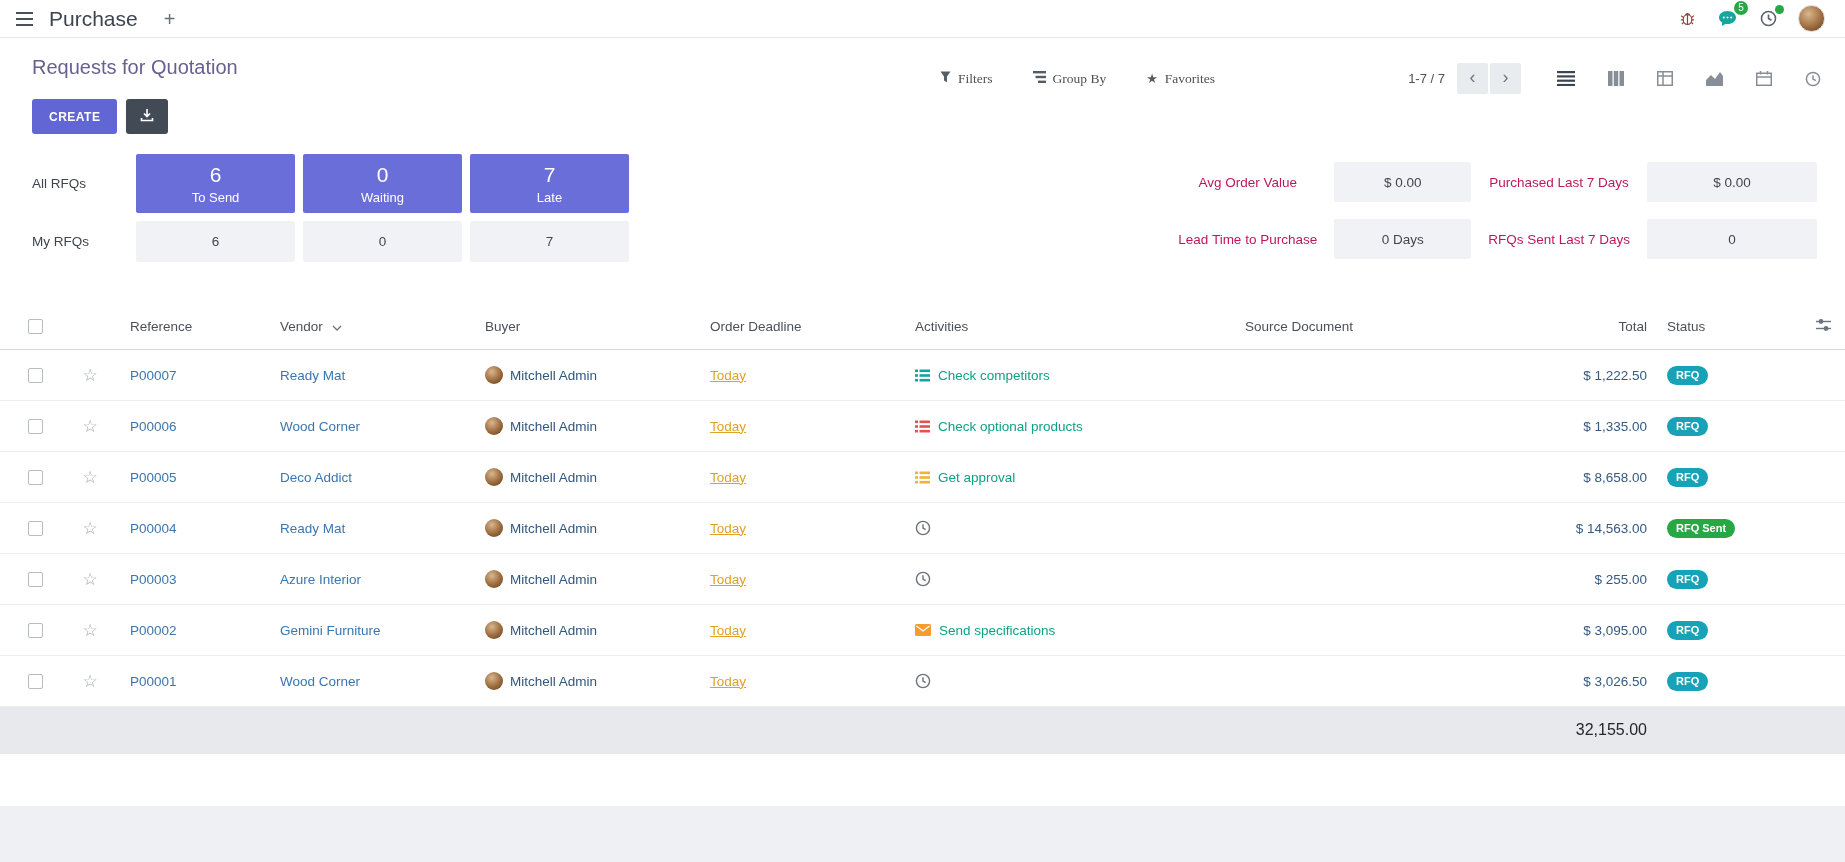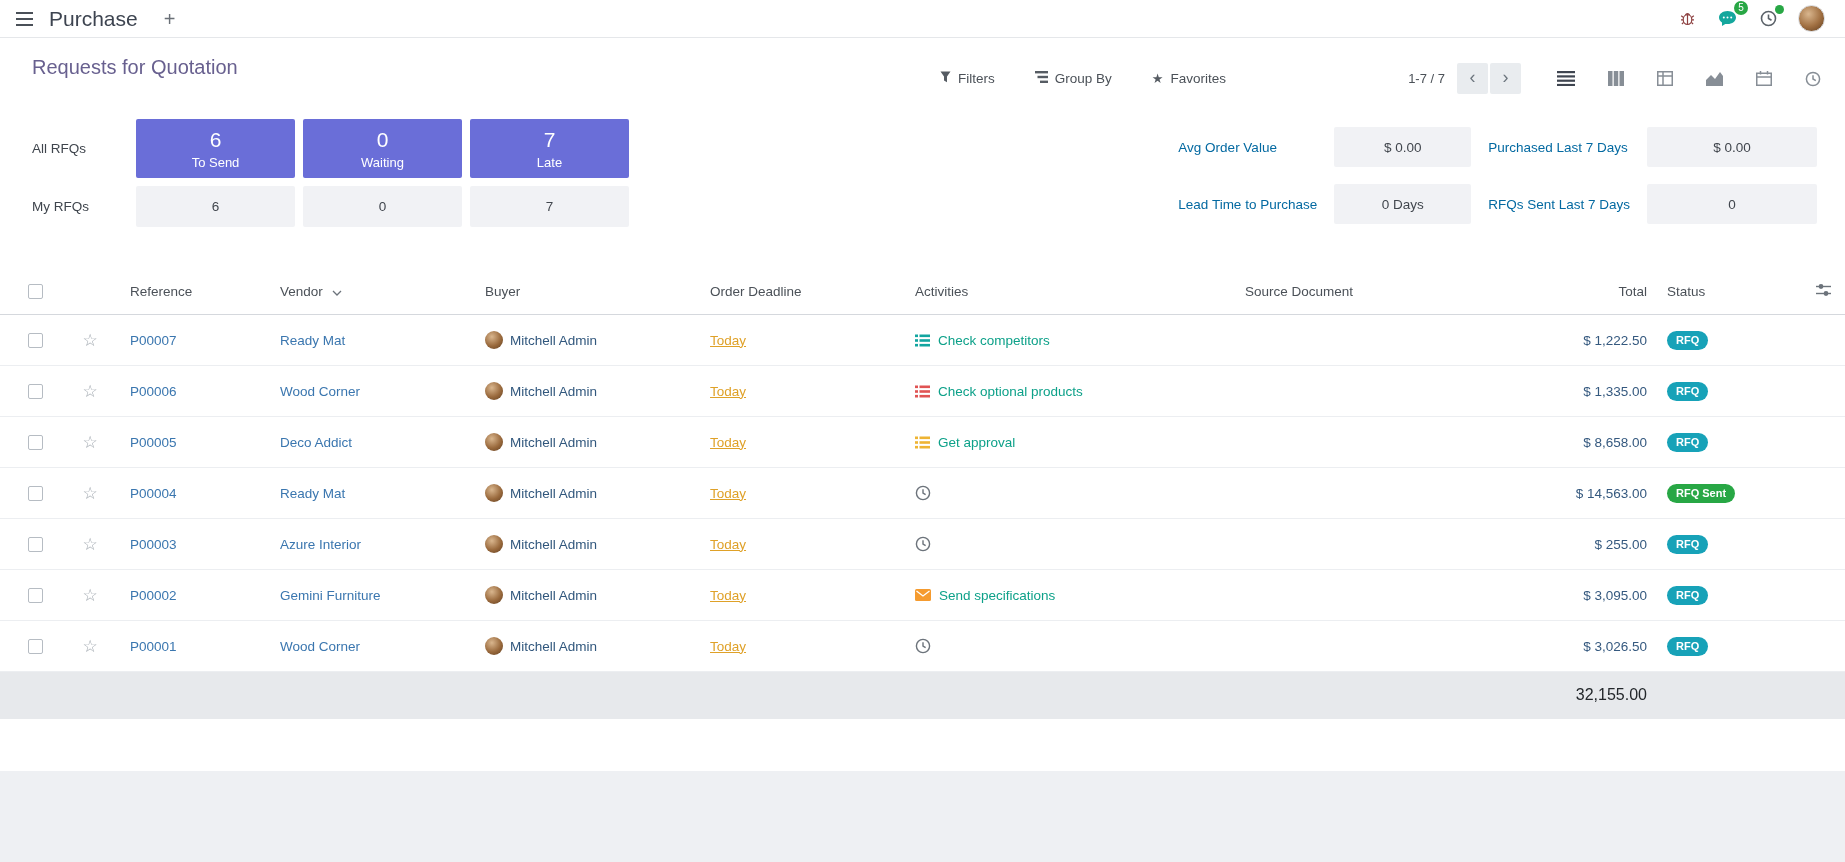--- a/index.html
+++ b/index.html
@@ -63,21 +63,21 @@
     padding:0 10px;
   }
   .search-box input {
     flex:1; border:none; outline:none; font-size:13px; color:#41464d;
     font-family:inherit; background:transparent;
   }
   .search-box input::placeholder { color:#b3bac3; }
   .filter-row { display:flex; align-items:center; margin-top:11px; padding-left:10px; }
   .flat-btn {
     display:flex; align-items:center; gap:7px;
-    background:none; border:none; font-family:Liberation Sans, sans-serif;
+    background:none; border:none; font-family:Liberation Serif, serif;
     font-size:13.5px; color:#4b5158; padding:7px 0; margin-right:40px;
   }
   .fav-star { font-size:13px; color:#565c63; line-height:1; }
   .pager { margin-left:auto; display:flex; align-items:center; gap:12px; }
   .pager-text { font-size:13px; color:#4b5158; }
   .pager-ctrl { display:flex; gap:2px; }
   .pager-btn {
     width:31px; height:31px; border:none; background:#e9ecef; color:#6c757d;
     font-size:18px; line-height:1; border-radius:2px; font-family:inherit; padding:0 0 3px 0;
   }
@@ -99,21 +99,21 @@
   }
   .kpi-blue { background:var(--kpi-blue,#6a6ed8); color:#fff; }
   .kpi-value { font-size:21px; margin-bottom:3px; }
   .kpi-sub { font-size:13px; }
   .kpi-gray { background:#f1f2f5; color:#41464d; font-size:13.5px; }
   .dash-right {
     margin-left:auto; margin-top:8px;
     display:grid; grid-template-columns:auto 137px auto 170px;
     column-gap:17px; row-gap:17px; align-items:center;
   }
-  .stat-label { text-align:left; font-size:13.5px; color:#0369a1; }
+  .stat-label { text-align:center; font-size:13.5px; color:#be185d; }
   .stat-value {
     background:#f1f2f5; border:none; border-radius:2px; height:40px; font-family:inherit;
     display:flex; align-items:center; justify-content:center;
     font-size:13.5px; color:#41464d; width:100%;
   }
 
   
   .rfq-table { width:100%; border-collapse:collapse; table-layout:fixed; margin-top:26px; background:#fff; }
   .rfq-table th {
     font-weight:400; color:#4b5158; font-size:13.5px; text-align:left;
@@ -198,20 +198,31 @@
           </svg>
         <span class="nav-dot" data-interactable="false"></span>
       </span>
       <span class="avatar" data-interactable="true"></span>
     </div>
   </header>
 
   <div class="control-panel" data-interactable="false">
     <div class="cp-left">
       <h1 class="page-title" data-interactable="false">Requests for Quotation</h1>
+      <div class="cp-buttons">
+        <button class="btn-create" data-interactable="true">CREATE</button>
+        <button class="btn-export" data-interactable="true">
+          <span data-interactable="false">
+            <svg width="14" height="14" viewBox="0 0 14 14">
+                <path d="M7 1v7M4 5.5L7 8.5 10 5.5" stroke="#fff" stroke-width="1.6" fill="none"></path>
+                <path d="M1.5 10v2.5h11V10" stroke="#fff" stroke-width="1.6" fill="none"></path>
+              </svg>
+          </span>
+        </button>
+      </div>
     </div>
     <div class="cp-right">
       <div class="filter-row" data-interactable="false">
         <button class="flat-btn" data-interactable="true">
           <span data-interactable="false"><svg width="11" height="12" viewBox="0 0 11 12">
                 <path d="M0.5 0.5h10L7 5.5v5.7L4 9.5V5.5z" fill="#565c63"></path>
               </svg></span>
           <span data-interactable="false">Filters</span>
         </button>
         <button class="flat-btn" data-interactable="true">

